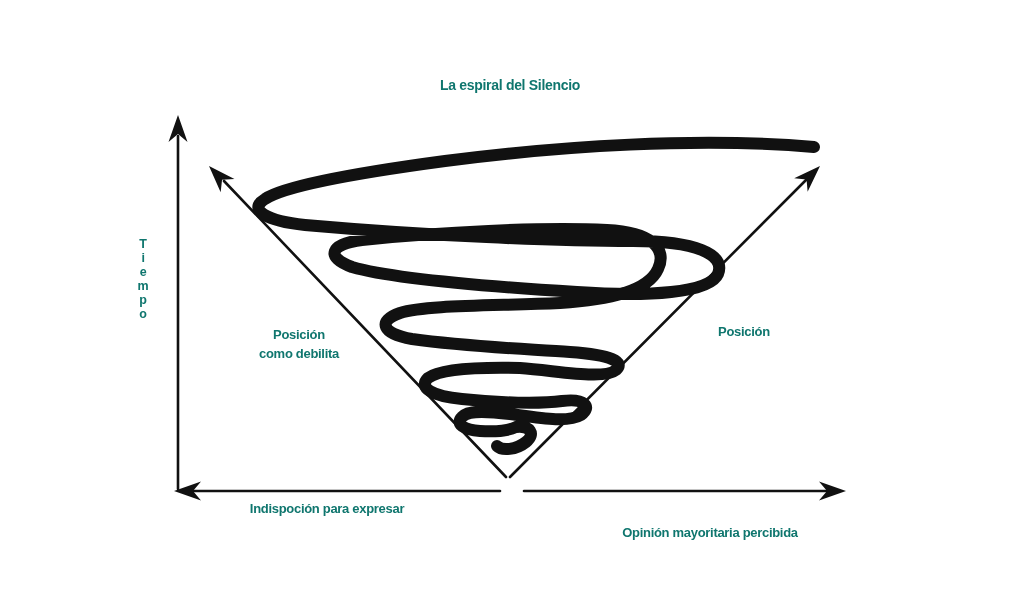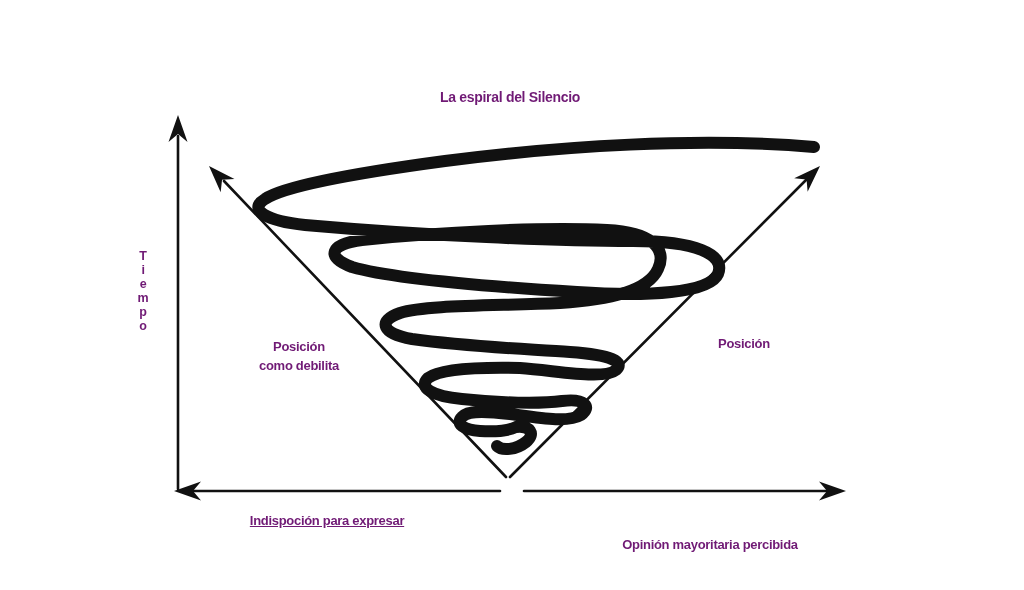--- a/index.html
+++ b/index.html
@@ -17,41 +17,40 @@
     color: #111111;
   }
   .svg-layer {
     position: absolute;
     left: 0; top: 0;
     width: 1024px; height: 590px;
   }
   .txt {
     position: absolute;
     font-weight: 700;
-    color: #701a75;
+    color: #0f766e;
     text-align: center;
     letter-spacing: -0.3px;
-    margin-top: 12px;
   }
   .title {
     left: 390px; top: 77px; width: 240px;
     font-size: 14px;
   }
   .y-label {
     left: 130px; top: 237px; width: 26px;
     font-size: 12.5px;
     line-height: 14px;
     display: flex;
     flex-direction: column;
     align-items: center;
   }
   .ann { font-size: 13px; line-height: 18.5px; }
   .ann-left  { left: 219px; top: 326px; width: 160px; }
   .ann-right { left: 664px; top: 323px; width: 160px; }
-  .ann-bl    { left: 227px; top: 500px; width: 200px; line-height: 18px; text-decoration: underline; }
+  .ann-bl    { left: 227px; top: 500px; width: 200px; line-height: 18px; }
   .ann-br    { left: 610px; top: 524px; width: 200px; line-height: 18px; }
   .stroke-ink { stroke: #111111; fill: none; stroke-linecap: round; stroke-linejoin: round; }
   .fill-ink   { fill: #111111; stroke: none; }
 </style>
 </head>
 <body>
 
 <div class="stage">
 
   <svg class="svg-layer" viewBox="0 0 1024 590">

